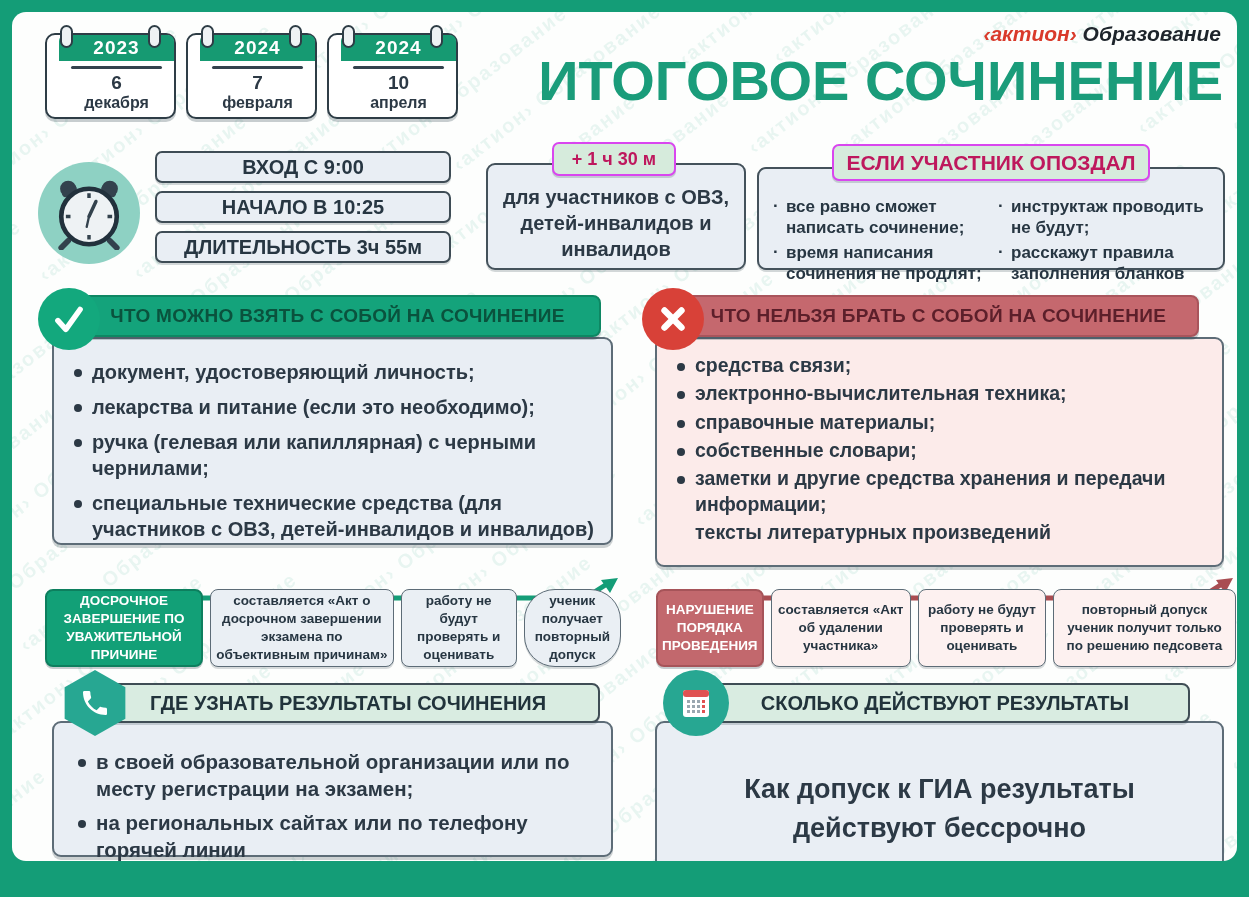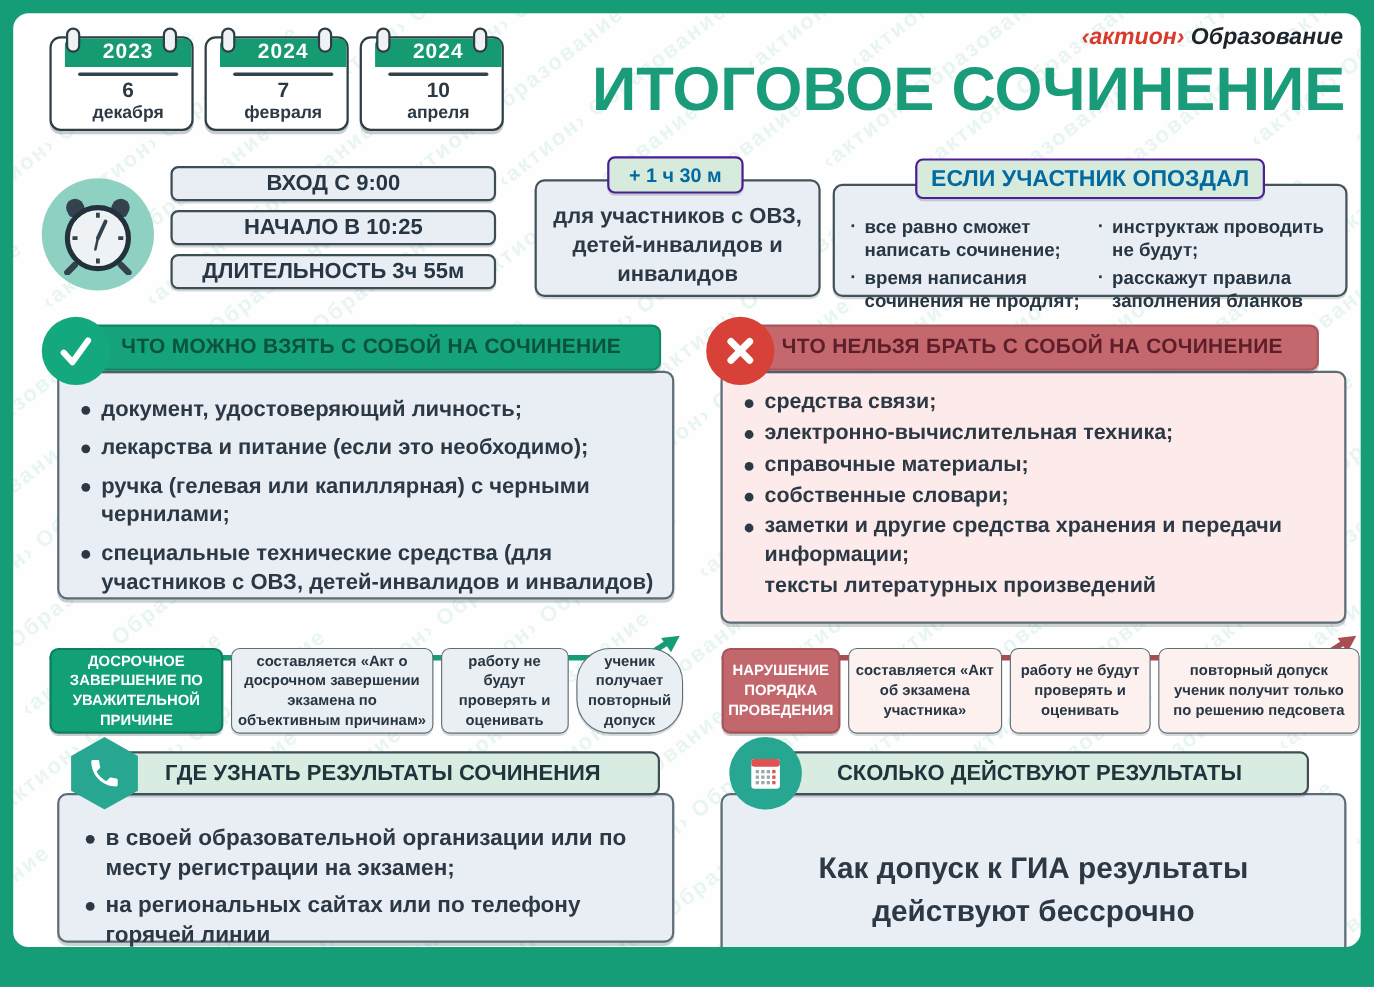--- a/index.html
+++ b/index.html
@@ -32,22 +32,22 @@
   .title{position:absolute;top:36px;right:14px;margin:0;font-size:56px;font-weight:800;
     color:#1a9c7a;white-space:nowrap;letter-spacing:0;}
 
   
   .clock-wrap{position:absolute;left:26px;top:150px;width:102px;height:102px;border-radius:50%;
     background:#8ed1c3;display:flex;align-items:center;justify-content:center;}
   .times{position:absolute;left:143px;top:139px;width:296px;margin:0;padding:0;list-style:none;}
   .times li{height:32px;margin-bottom:8px;background:#e9eef4;border:2px solid #3e4c55;border-radius:7px;
     font-size:20px;font-weight:800;color:#273642;display:flex;align-items:center;justify-content:center;
     box-shadow:0 2px 0 rgba(40,60,70,.2);}
-  .badge{background:#d6ebdc;border:2px solid #4c1d95;border-radius:7px;display:flex;align-items:center;
-    justify-content:center;font-weight:800;color:#0369a1;z-index:3;box-shadow:0 2px 0 rgba(40,60,70,.2);}
+  .badge{background:#d6ebdc;border:2px solid #d946ef;border-radius:7px;display:flex;align-items:center;
+    justify-content:center;font-weight:800;color:#be185d;z-index:3;box-shadow:0 2px 0 rgba(40,60,70,.2);}
   .xt-badge{position:absolute;left:540px;top:130px;width:124px;height:34px;font-size:18px;}
   .xt-box{position:absolute;left:474px;top:151px;width:260px;height:107px;background:#e9eef4;
     border:2px solid #44525b;border-radius:9px;display:flex;align-items:center;justify-content:center;
     text-align:center;font-size:20px;font-weight:700;color:#2c3945;padding:16px 8px 4px;line-height:1.3;
     box-shadow:0 2px 0 rgba(40,60,70,.2);}
   .late-badge{position:absolute;left:820px;top:132px;width:318px;height:37px;font-size:21px;}
   .late-box{position:absolute;left:745px;top:155px;width:468px;height:103px;background:#e9eef4;
     border:2px solid #44525b;border-radius:9px;display:flex;padding:28px 10px 6px 14px;gap:10px;
     box-shadow:0 2px 0 rgba(40,60,70,.2);}
   .late-col{flex:1;margin:0;padding:0;list-style:none;}
@@ -270,21 +270,21 @@
     </div>
 
     <div class="flow flow-r">
       <svg class="flow-arrow" viewBox="0 0 580 30">
         <path d="M2 26 L544 26 L566 12" fill="none" stroke="#a94d52" stroke-width="5" stroke-linecap="round" stroke-linejoin="round"></path>
         <polygon points="577,6 569,21 560,8" fill="#a94d52"></polygon>
       </svg>
       <div class="flow-row">
         <div class="flow-lead">НАРУШЕНИЕ ПОРЯДКА ПРОВЕДЕНИЯ</div>
         <ul class="flow-steps">
-            <li>составляется «Акт об экзамена участника»</li>
+            <li>составляется «Акт об удалении участника»</li>
             <li>работу не будут проверять и оценивать</li>
             <li>повторный допуск ученик получит только по решению педсовета</li>
           </ul>
       </div>
     </div>
 
     <div class="hex-icon">
       <svg width="32" height="32" viewBox="0 0 24 24">
           <path fill="#ffffff" d="M6.62 10.79c1.44 2.83 3.76 5.14 6.59 6.59l2.2-2.2c.27-.27.67-.36 1.02-.24 1.12.37 2.33.57 3.57.57.55 0 1 .45 1 1V20c0 .55-.45 1-1 1-9.39 0-17-7.61-17-17 0-.55.45-1 1-1h3.5c.55 0 1 .45 1 1 0 1.25.2 2.45.57 3.57.11.35.03.74-.25 1.02l-2.2 2.2z"></path>
         </svg>

